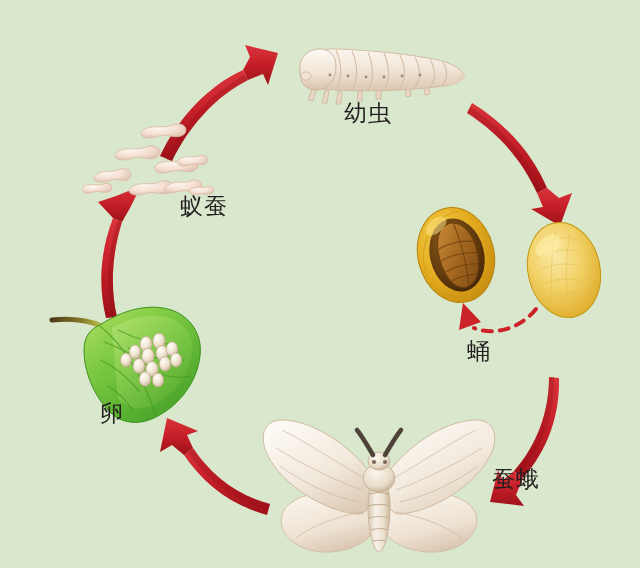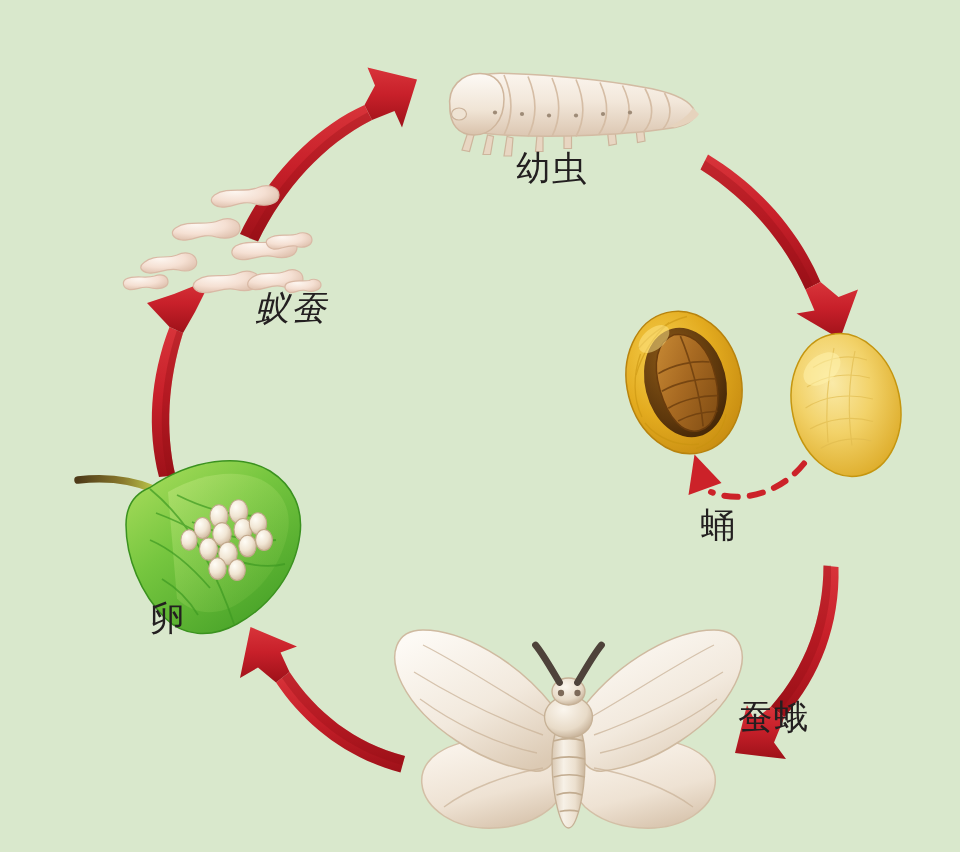--- a/index.html
+++ b/index.html
@@ -25,21 +25,21 @@
     position: absolute;
     color: #231f20;
     font-size: 23px;
     font-weight: 400;
     letter-spacing: 1px;
     line-height: 1;
     white-space: nowrap;
     font-family: "DejaVu Sans", "Liberation Sans", sans-serif;
   }
   #lbl-larva   { left: 344px; top: 102px; }
-  #lbl-hatch   { left: 170px; top: 195px; font-style: italic; }
+  #lbl-hatch   { left: 180px; top: 195px; }
   #lbl-egg     { left: 100px; top: 402px; }
   #lbl-moth    { left: 492px; top: 468px; }
   #lbl-pupa    { left: 467px; top: 340px; }
 </style>
 </head>
 <body>
 
 <div id="stage" style="background: rgb(217, 232, 204);">
 
   <svg class="svg-layer" viewBox="0 0 640 568">

